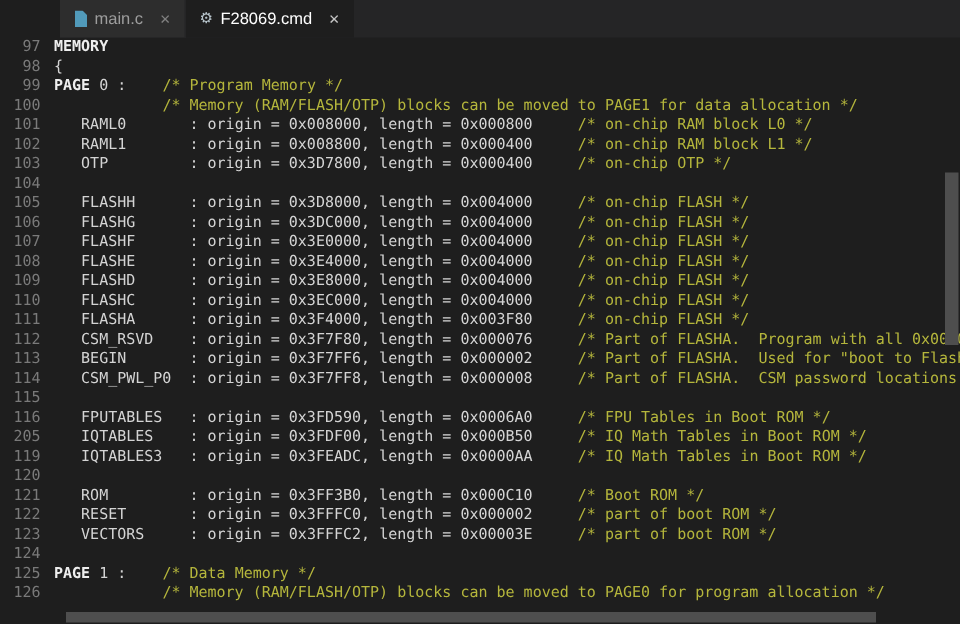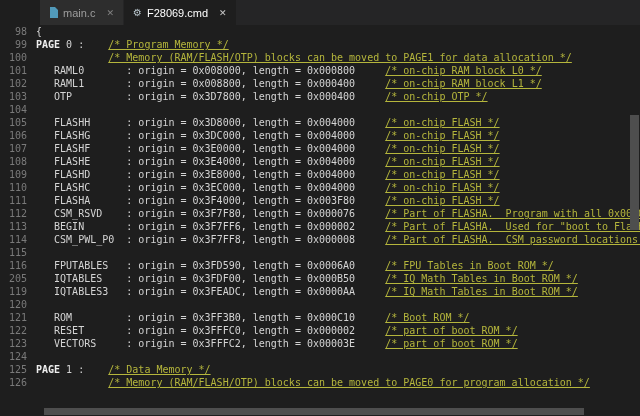--- a/index.html
+++ b/index.html
@@ -34,21 +34,21 @@
   }
   .line { display: flex; height: 13px; white-space: pre; }
   .ln {
     flex: none; width: 36px; text-align: right; padding-right: 9px;
     color: var(--line-number, #7a7a7a);
   }
   .lc { flex: 1; overflow: hidden; }
   .tok-kw      { color: var(--keyword, #eeeeee); font-weight: bold; }
   .tok-code    { color: var(--text, #d4d4d4); }
   .tok-name    { color: var(--text, #d4d4d4); margin-top: 32px; }
-  .tok-comment { color: var(--comment, #b5b63c); text-decoration: underline; }
+  .tok-comment { color: var(--comment, #b5b63c); }
   
   .vscroll-thumb {
     position: absolute; right: 1px; top: 115px;
     width: 9px; height: 115px;
     background: var(--scrollbar-thumb, #4e4e4e);
   }
   .hscroll-track {
     position: absolute; left: 0; right: 0; bottom: 0; height: 9px;
     background: var(--background, #1e1e1e);
   }
@@ -75,20 +75,21 @@
     </div>
     <div class="tab active">
       <span class="fileicon gear">⚙</span>
       <span>F28069.cmd</span>
       <span class="close">✕</span>
     </div>
   </div>
 
   <div class="editor">
     <div>
+        <div class="line"><span class="ln">97</span><span class="lc"><span class="tok-kw">MEMORY</span></span></div>
         <div class="line"><span class="ln">98</span><span class="lc"><span class="tok-code">{</span></span></div>
         <div class="line"><span class="ln">99</span><span class="lc"><span class="tok-kw">PAGE</span><span class="tok-code"> 0 :    </span><span class="tok-comment">/* Program Memory */</span></span></div>
         <div class="line"><span class="ln">100</span><span class="lc"><span class="tok-code">            </span><span class="tok-comment">/* Memory (RAM/FLASH/OTP) blocks can be moved to PAGE1 for data allocation */</span></span></div>
         <div class="line"><span class="ln">101</span><span class="lc"><span class="tok-code">   </span><span class="tok-name">RAML0</span><span class="tok-code">       : origin = 0x008000, length = 0x000800     </span><span class="tok-comment">/* on-chip RAM block L0 */</span></span></div>
         <div class="line"><span class="ln">102</span><span class="lc"><span class="tok-code">   </span><span class="tok-name">RAML1</span><span class="tok-code">       : origin = 0x008800, length = 0x000400     </span><span class="tok-comment">/* on-chip RAM block L1 */</span></span></div>
         <div class="line"><span class="ln">103</span><span class="lc"><span class="tok-code">   </span><span class="tok-name">OTP</span><span class="tok-code">         : origin = 0x3D7800, length = 0x000400     </span><span class="tok-comment">/* on-chip OTP */</span></span></div>
         <div class="line"><span class="ln">104</span><span class="lc"></span></div>
         <div class="line"><span class="ln">105</span><span class="lc"><span class="tok-code">   </span><span class="tok-name">FLASHH</span><span class="tok-code">      : origin = 0x3D8000, length = 0x004000     </span><span class="tok-comment">/* on-chip FLASH */</span></span></div>
         <div class="line"><span class="ln">106</span><span class="lc"><span class="tok-code">   </span><span class="tok-name">FLASHG</span><span class="tok-code">      : origin = 0x3DC000, length = 0x004000     </span><span class="tok-comment">/* on-chip FLASH */</span></span></div>
         <div class="line"><span class="ln">107</span><span class="lc"><span class="tok-code">   </span><span class="tok-name">FLASHF</span><span class="tok-code">      : origin = 0x3E0000, length = 0x004000     </span><span class="tok-comment">/* on-chip FLASH */</span></span></div>

